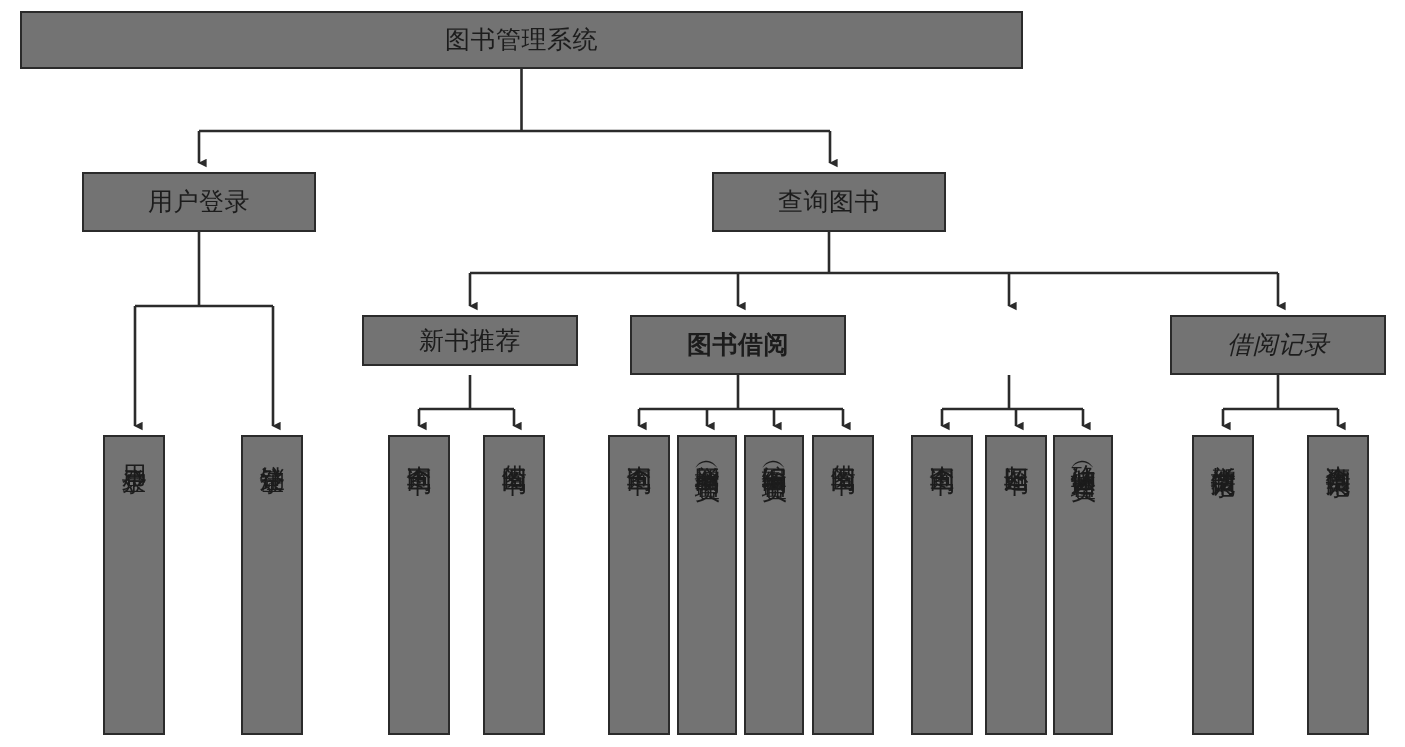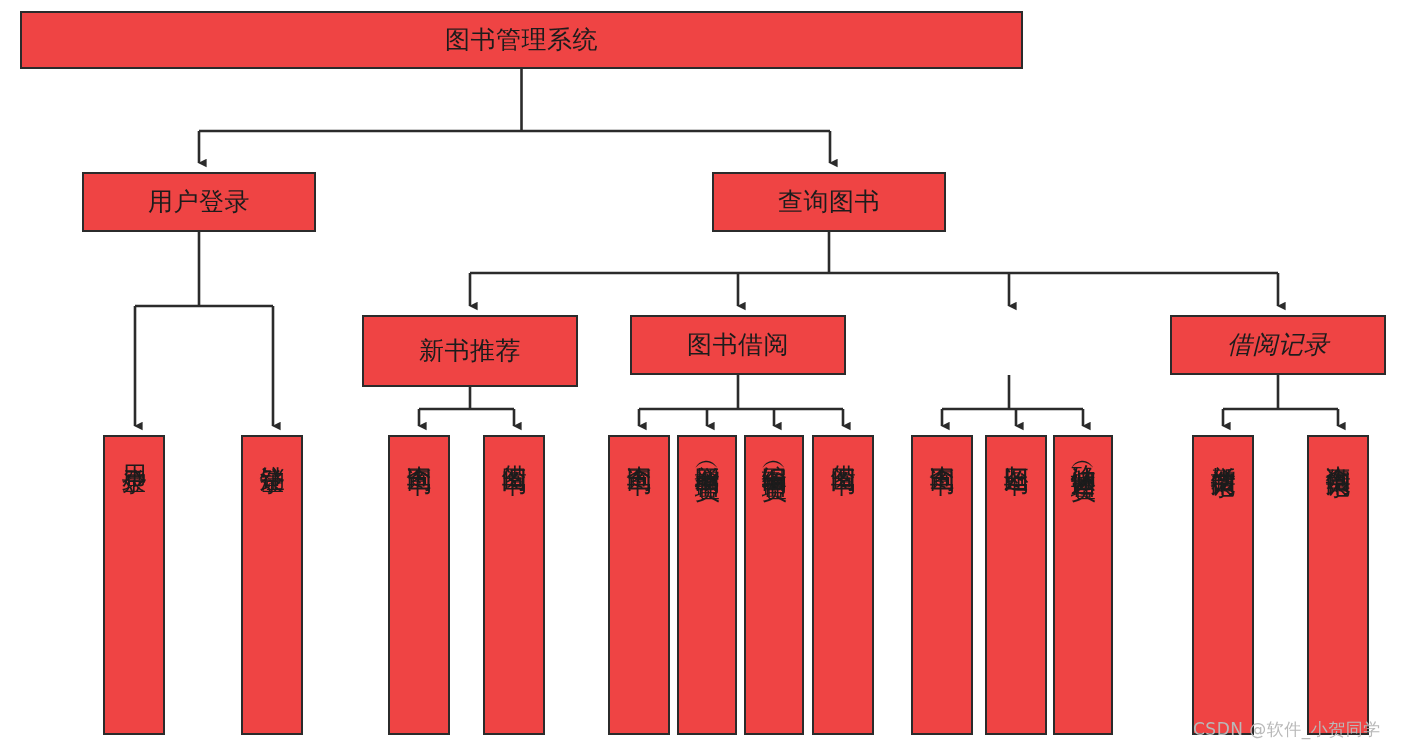--- a/index.html
+++ b/index.html
@@ -23,21 +23,21 @@
     left: 0;
     top: 0;
     width: 1405px;
     height: 747px;
     pointer-events: none;
   }
   .node {
     position: absolute;
     box-sizing: border-box;
     border: 2.5px solid #2b2b2b;
-    background: #ef4444;
+    background: #737373;
     display: flex;
     align-items: center;
     justify-content: center;
     color: #1c1c1c;
   }
   .node-label {
     display: block;
     text-align: center;
     line-height: 1.18;
     letter-spacing: 0.5px;
@@ -132,24 +132,24 @@
     <span class="node-label">图书管理系统</span>
   </div>
 
   <div class="node horizontal" style="left:82px; top:172px; width:234px; height:60px;">
     <span class="node-label">用户登录</span>
   </div>
   <div class="node horizontal" style="left:712px; top:172px; width:234px; height:60px;">
     <span class="node-label">查询图书</span>
   </div>
 
-  <div class="node horizontal" style="left:362px; top:315px; width:216px; height:72px;">
+  <div class="node horizontal" style="left:362px; top:315px; width:216px; height:51px;">
     <span class="node-label">新书推荐</span>
   </div>
-  <div class="node horizontal" style="left:630px; top:315px; width:216px; height:60px;">
+  <div class="node horizontal" style="left:630px; top:315px; width:216px; height:60px;font-weight:bold;">
     <span class="node-label">图书借阅</span>
   </div>
   <div class="node horizontal" style="left:1170px; top:315px; width:216px; height:60px;font-style:italic;">
     <span class="node-label">借阅记录</span>
   </div>
 
   <div class="node vertical" style="left:103px; top:435px; width:62px; height:300px;">
     <span class="node-label">用户登录</span>
   </div>
   <div class="node vertical" style="left:241px; top:435px; width:62px; height:300px;">
@@ -186,15 +186,14 @@
     <span class="node-label">确认归还（管理员）</span>
   </div>
 
   <div class="node vertical" style="left:1192px; top:435px; width:62px; height:300px;">
     <span class="node-label">新增借阅记录</span>
   </div>
   <div class="node vertical" style="left:1307px; top:435px; width:62px; height:300px;">
     <span class="node-label">查询借阅记录</span>
   </div>
 
-  <div class="watermark" style="left:1193px; top:718px;">CSDN @软件_小贺同学</div>
 
 </div>
 
 </body></html>

